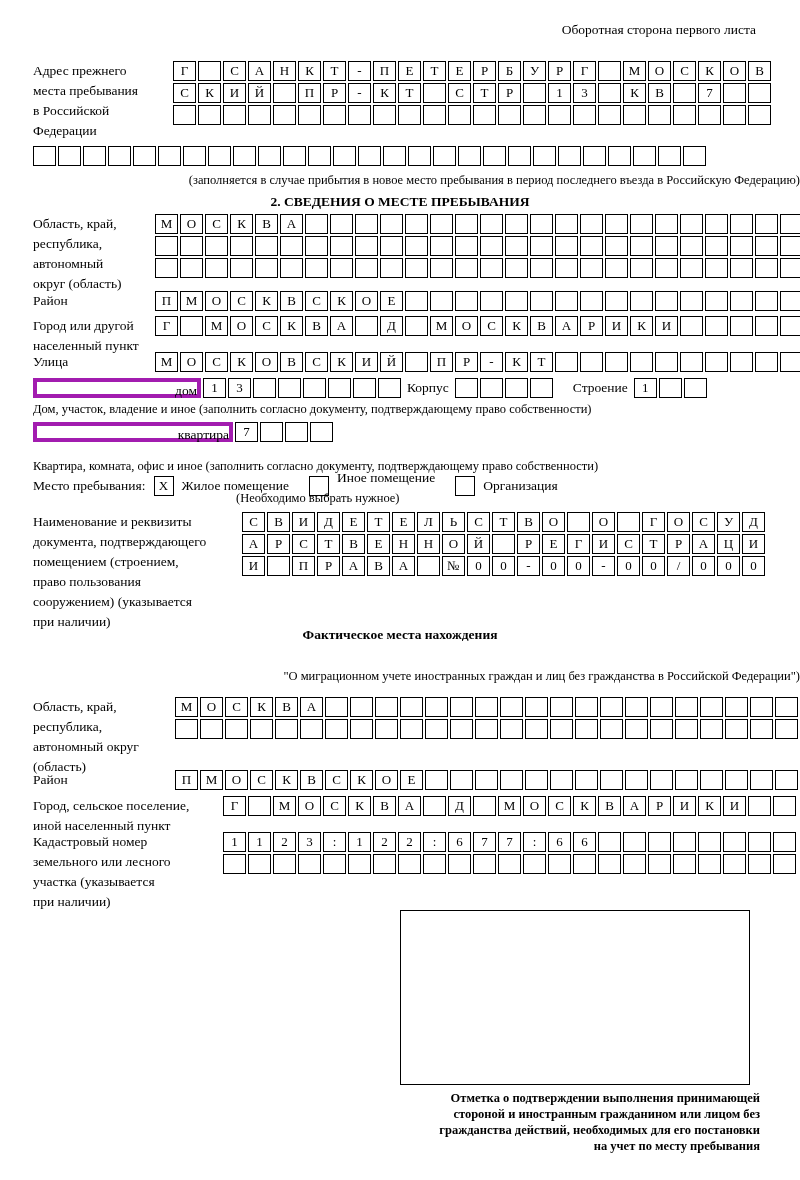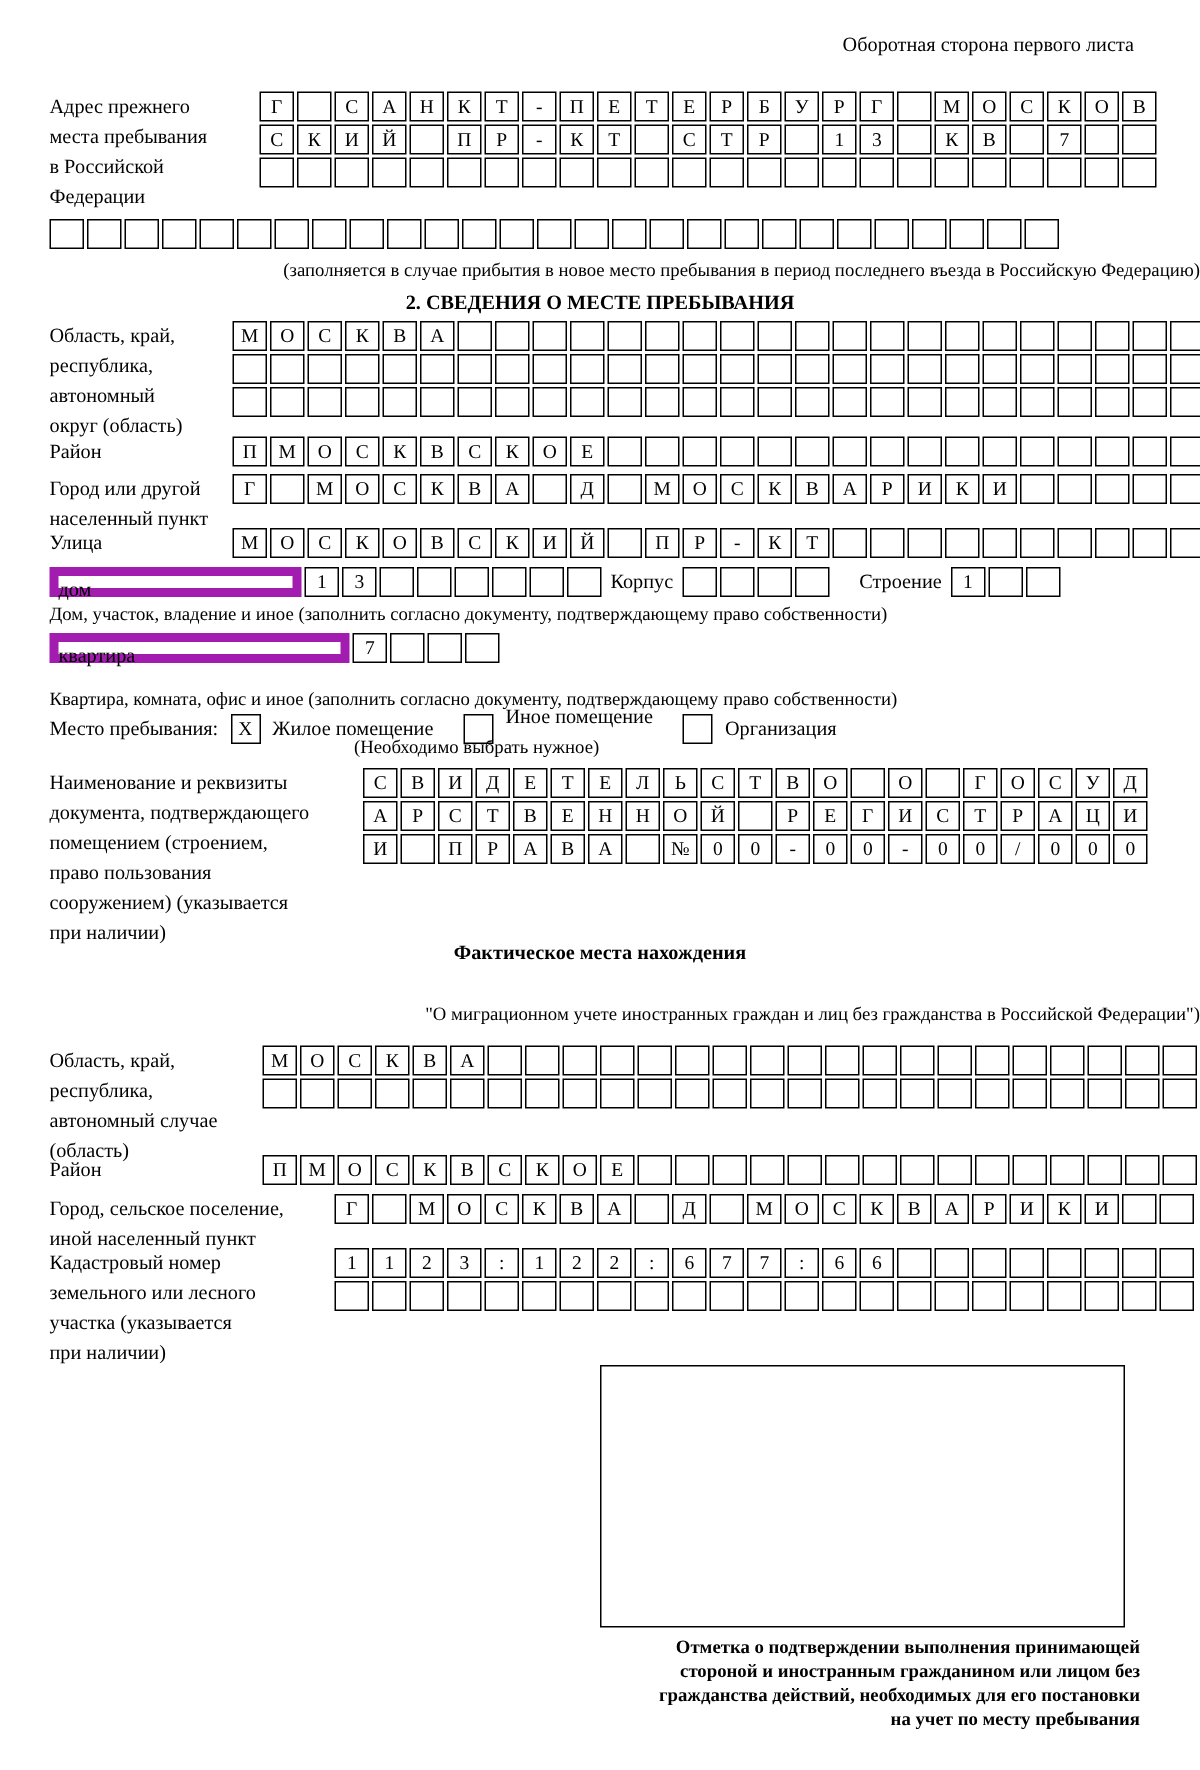--- a/index.html
+++ b/index.html
@@ -52,24 +52,24 @@
     border: 1px solid #000;
     margin-right: 2px;
     box-sizing: border-box;
     text-align: center;
     font-size: 13px;
     line-height: 18px;
     font-family: "Liberation Serif", serif;
     background: #fff;
   }
   .wide-label-box {
-    border: 6px solid #a21caf;
+    border: 4px solid #a21caf;
     height: 20px;
     box-sizing: border-box;
-    text-align: left;
+    text-align: right;
     font-size: 13.5px;
     line-height: 18px;
     margin-right: 2px;
   }
   .abs { position: absolute; }
   .note {
     font-size: 12.5px;
     line-height: 16px;
   }
   .sectitle {
@@ -544,21 +544,21 @@
       <div class="cell">0</div>
     </div>
   </div>
 
   <div class="abs sectitle" style="left:0; top:627px; width:800px;">Фактическое места нахождения</div>
   <div class="abs note center" style="left:0; top:668px; width:800px;">"О миграционном учете иностранных граждан и лиц без гражданства в Российской Федерации")</div>
 
   <div class="abs" style="left:33px; top:697px; width:145px;">
     <div class="lbl">Область, край,</div>
     <div class="lbl">республика,</div>
-    <div class="lbl">автономный случае</div>
+    <div class="lbl">автономный округ</div>
     <div class="lbl">(область)</div>
   </div>
   <div class="abs" style="left:175px; top:697px;">
     <div class="cells" style="margin-bottom:2px;">
       <div class="cell">М</div>
       <div class="cell">О</div>
       <div class="cell">С</div>
       <div class="cell">К</div>
       <div class="cell">В</div>
       <div class="cell">А</div>

